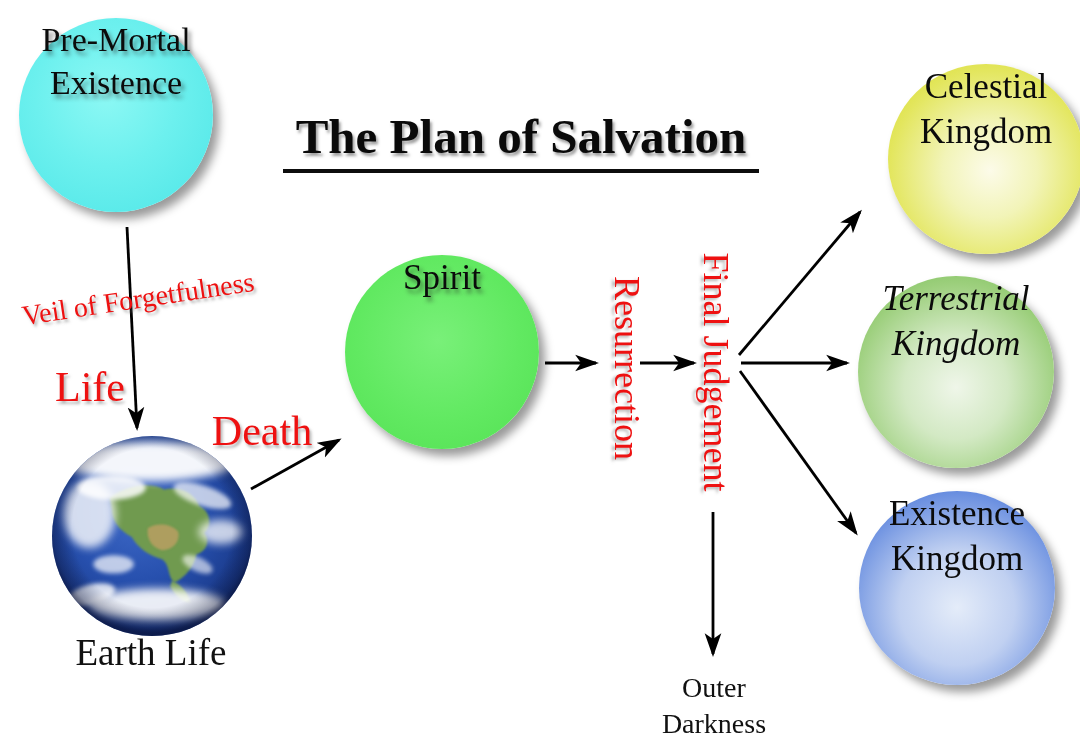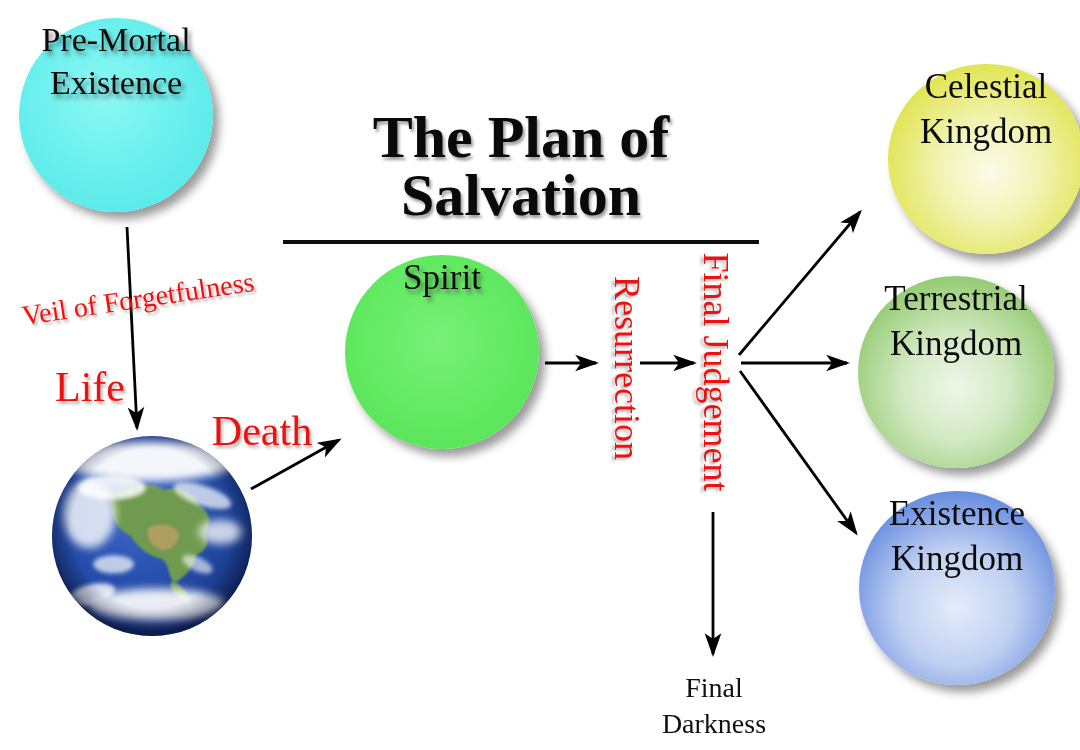--- a/index.html
+++ b/index.html
@@ -33,35 +33,35 @@
   #node-celestial{
     left:888px;top:64px;width:196px;height:190px;
     background:radial-gradient(circle at 52% 56%, #fcfbe9 0%, #f2f4b8 32%, #e3e65e 68%, #d5d91f 100%);
     box-shadow:6px 7px 10px rgba(0,0,0,0.40);
     font-size:35px;line-height:45px;
   }
   #node-terrestrial{
     left:858px;top:276px;width:196px;height:192px;
     background:radial-gradient(circle at 50% 58%, #eff6e9 0%, #d3e9c4 35%, #9ccf7c 70%, #6fba4e 100%);
     box-shadow:6px 7px 10px rgba(0,0,0,0.40);
-    font-size:35px;line-height:45px;
+    font-size:35px;line-height:45px;font-style:italic;
   }
   #node-telestial{
     left:859px;top:491px;width:196px;height:194px;
     background:radial-gradient(circle at 50% 60%, #e4ecf9 0%, #c0d0f1 38%, #6a8fe0 75%, #3a67cf 100%);
     box-shadow:6px 7px 10px rgba(0,0,0,0.40);
     font-size:35px;line-height:45px;
   }
 
   
   #diagram-title{
     left:283px;top:108px;width:476px;
-    font-size:60px;line-height:58px;font-weight:bold;text-align:center;
+    font-size:49px;line-height:58px;font-weight:bold;text-align:center;
     color:#0a0a0a;text-shadow:2px 3px 3px rgba(80,80,80,0.55);
-    border-bottom:4px solid #0d0d0d;padding-bottom:16px;
+    border-bottom:4px solid #0d0d0d;padding-bottom:3px;
   }
 
   
   .red-label{
     color:#ee1111;text-shadow:2px 3px 3px rgba(120,120,120,0.55);
     text-align:center;white-space:nowrap;
   }
   #label-veil{left:7px;top:283px;width:262px;font-size:28px;transform:rotate(-8.5deg);}
   #label-birth{left:34px;top:363px;width:112px;font-size:42px;}
   #label-death{left:201px;top:407px;width:122px;font-size:42px;}
@@ -161,20 +161,21 @@
           <ellipse cx="168" cy="96" rx="22" ry="12" opacity="0.75" filter="url(#fCloud)"></ellipse>
           <ellipse cx="62" cy="128" rx="20" ry="9" opacity="0.7" filter="url(#fCloud2)"></ellipse>
           <ellipse cx="105" cy="168" rx="68" ry="16" opacity="0.9" filter="url(#fCloud)"></ellipse>
           <ellipse cx="40" cy="158" rx="24" ry="10" opacity="0.8" filter="url(#fCloud2)" transform="rotate(-14 40 158)"></ellipse>
           <ellipse cx="145" cy="128" rx="16" ry="7" opacity="0.6" filter="url(#fCloud2)" transform="rotate(25 145 128)"></ellipse>
         </g>
         <circle cx="100" cy="100" r="100" fill="url(#gRim)"></circle>
       </g>
     </svg>
   </div>
+  <div class="abs black-label" id="label-earth-life">Earth Life</div>
 
   <div class="node node-shadowtext" id="node-spirit">
     <div>
       <span class="nl">Spirit</span>
     </div>
   </div>
 
   <div class="node" id="node-celestial">
     <div>
       <span class="nl">Celestial</span>
@@ -190,17 +191,17 @@
   </div>
 
   <div class="node" id="node-telestial">
     <div>
       <span class="nl">Existence</span>
       <span class="nl">Kingdom</span>
     </div>
   </div>
 
   <div class="abs black-label" id="label-outer-darkness">
-    <span class="nl" style="display:block">Final</span>
+    <span class="nl" style="display:block">Outer</span>
     <span class="nl" style="display:block">Darkness</span>
   </div>
 
 </div>
 
 </body></html>

